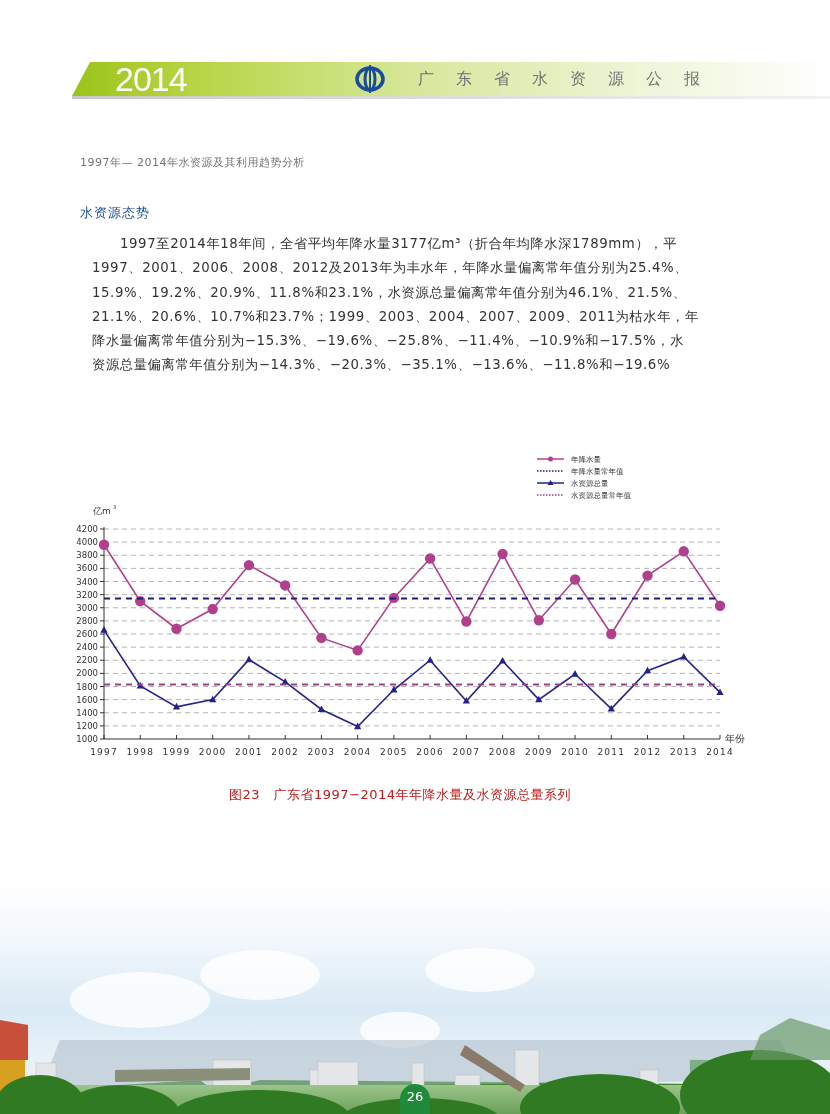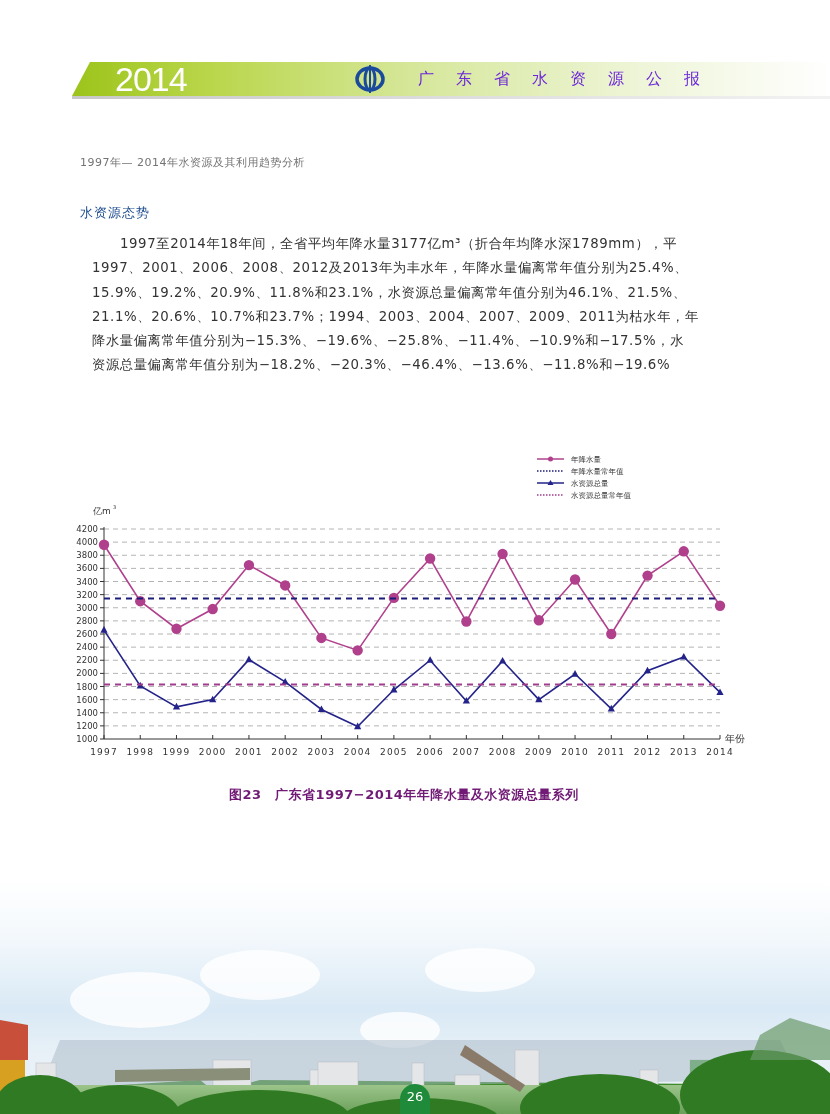--- a/index.html
+++ b/index.html
@@ -3,28 +3,28 @@
 <meta charset="utf-8">
 <style>
   html,body{margin:0;padding:0;background:#fff;}
   body{width:830px;height:1114px;position:relative;overflow:hidden;font-family:"DejaVu Sans","Liberation Sans",sans-serif;color:#222;}
   .header-band{position:absolute;left:72px;top:62px;width:758px;height:34px;
     background:linear-gradient(90deg,#9cc41a 0%,#b9d64a 18%,#d6e79a 45%,#eef5d8 75%,#ffffff 100%);
     clip-path:polygon(18px 0,100% 0,100% 100%,0 100%);}
   .header-shadow{position:absolute;left:72px;top:96px;width:758px;height:3px;background:linear-gradient(90deg,#c8c8c8,#f2f2f2);}
   .year{position:absolute;left:115px;top:60px;font-family:"Liberation Sans",sans-serif;font-size:34px;color:#fff;letter-spacing:-1px;line-height:38px;}
   .logo{position:absolute;left:354px;top:64px;width:32px;height:30px;}
-  .report-title{position:absolute;left:418px;top:69px;font-size:16px;color:#6d28d9;letter-spacing:22px;line-height:20px;}
+  .report-title{position:absolute;left:418px;top:69px;font-size:16px;color:#737373;letter-spacing:22px;line-height:20px;}
   .page-title{position:absolute;left:80px;top:152px;font-size:11px;color:#737373;line-height:22px;letter-spacing:0.5px;}
   .section-title{position:absolute;left:80px;top:204px;font-size:13px;color:#1a4a8c;line-height:18px;letter-spacing:1px;}
   .para{position:absolute;left:80px;top:232px;width:617px;font-size:13.3px;line-height:24.3px;color:#333;letter-spacing:0.6px;text-align:justify;}
   .para .line{display:block;white-space:nowrap;margin-left:12px;}
   .indent{padding-left:28px;}
   .chart{position:absolute;left:0;top:440px;width:830px;height:330px;}
-  .caption{position:absolute;left:229px;top:786px;font-size:13px;color:#701a75;letter-spacing:0.5px;font-weight:bold;}
+  .caption{position:absolute;left:229px;top:786px;font-size:13px;color:#b91c1c;letter-spacing:0.5px;}
   .footer-photo{position:absolute;left:0;top:880px;width:830px;height:234px;overflow:hidden;}
   .page-num{position:absolute;left:400px;top:1084px;width:30px;height:34px;border-radius:15px 15px 0 0;background:#1e8a3a;color:#fff;font-size:13px;text-align:center;line-height:26px;}
 </style>
 </head>
 <body>
 
 <div class="header-band"></div>
 <div class="header-shadow"></div>
 <div class="year">2014</div>
 <svg class="logo" viewBox="0 0 32 30">
@@ -34,23 +34,23 @@
 </svg>
 <div class="report-title">广东省水资源公报</div>
 
 <div class="page-title">1997年— 2014年水资源及其利用趋势分析</div>
 <div class="section-title">水资源态势</div>
 
 <div class="para">
   <span class="line indent">1997至2014年18年间，全省平均年降水量3177亿m³（折合年均降水深1789mm），平</span>
   <span class="line">1997、2001、2006、2008、2012及2013年为丰水年，年降水量偏离常年值分别为25.4%、</span>
   <span class="line">15.9%、19.2%、20.9%、11.8%和23.1%，水资源总量偏离常年值分别为46.1%、21.5%、</span>
-  <span class="line">21.1%、20.6%、10.7%和23.7%；1994、2003、2004、2007、2009、2011为枯水年，年</span>
+  <span class="line">21.1%、20.6%、10.7%和23.7%；1999、2003、2004、2007、2009、2011为枯水年，年</span>
   <span class="line">降水量偏离常年值分别为−15.3%、−19.6%、−25.8%、−11.4%、−10.9%和−17.5%，水</span>
-  <span class="line">资源总量偏离常年值分别为−18.2%、−20.3%、−46.4%、−13.6%、−11.8%和−19.6%</span>
+  <span class="line">资源总量偏离常年值分别为−14.3%、−20.3%、−35.1%、−13.6%、−11.8%和−19.6%</span>
 </div>
 
 <svg class="chart" id="chart" viewBox="0 440 830 330">
     <line x1="100" x2="104" y1="739" y2="739" stroke="#333" stroke-width="1"></line>
     <text x="98" y="742" text-anchor="end" font-size="8.5" fill="#333" font-family="DejaVu Sans, sans-serif">1000</text>
     <line x1="104" x2="720" y1="725.875" y2="725.875" stroke="#b4b4b4" stroke-width="1" stroke-dasharray="5,4"></line>
     <line x1="100" x2="104" y1="725.875" y2="725.875" stroke="#333" stroke-width="1"></line>
     <text x="98" y="728.875" text-anchor="end" font-size="8.5" fill="#333" font-family="DejaVu Sans, sans-serif">1200</text>
     <line x1="104" x2="720" y1="712.75" y2="712.75" stroke="#b4b4b4" stroke-width="1" stroke-dasharray="5,4"></line>
     <line x1="100" x2="104" y1="712.75" y2="712.75" stroke="#333" stroke-width="1"></line>

